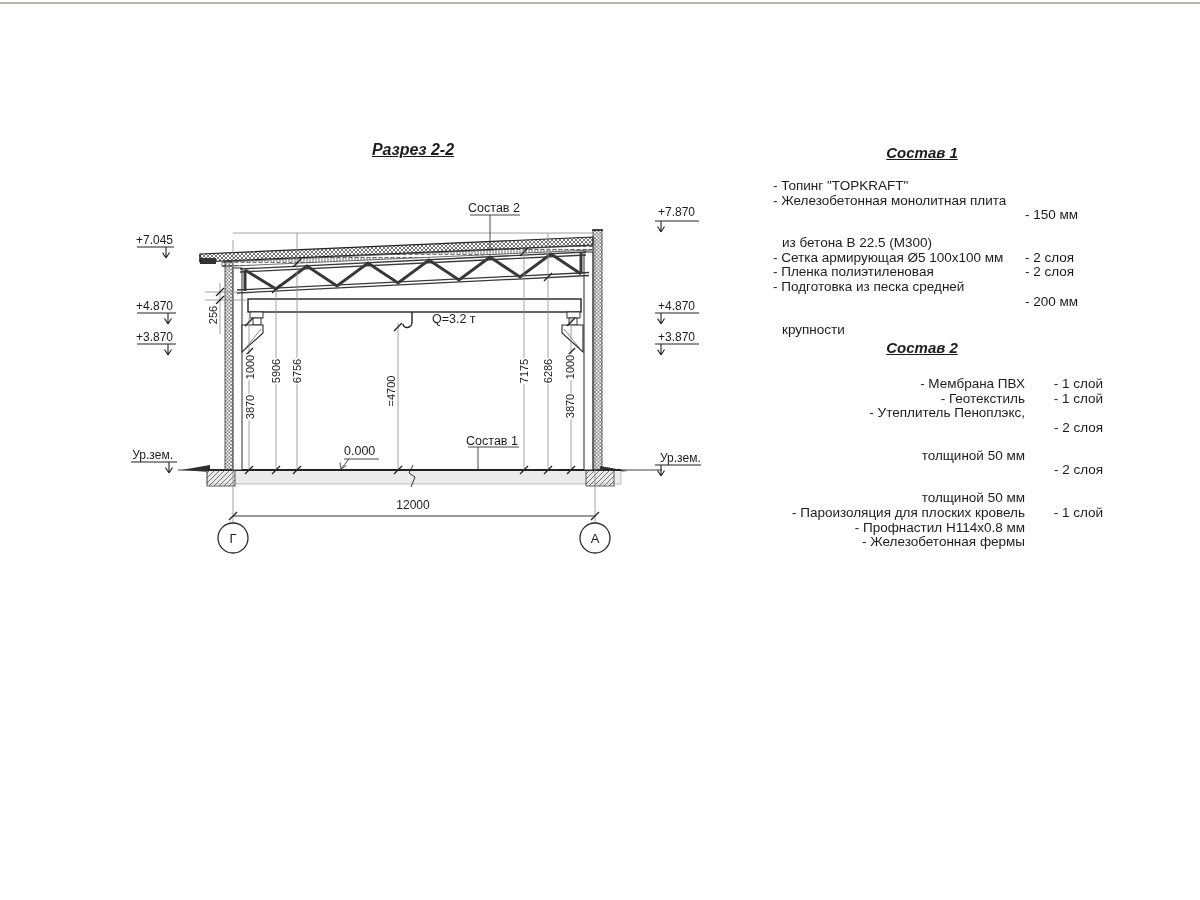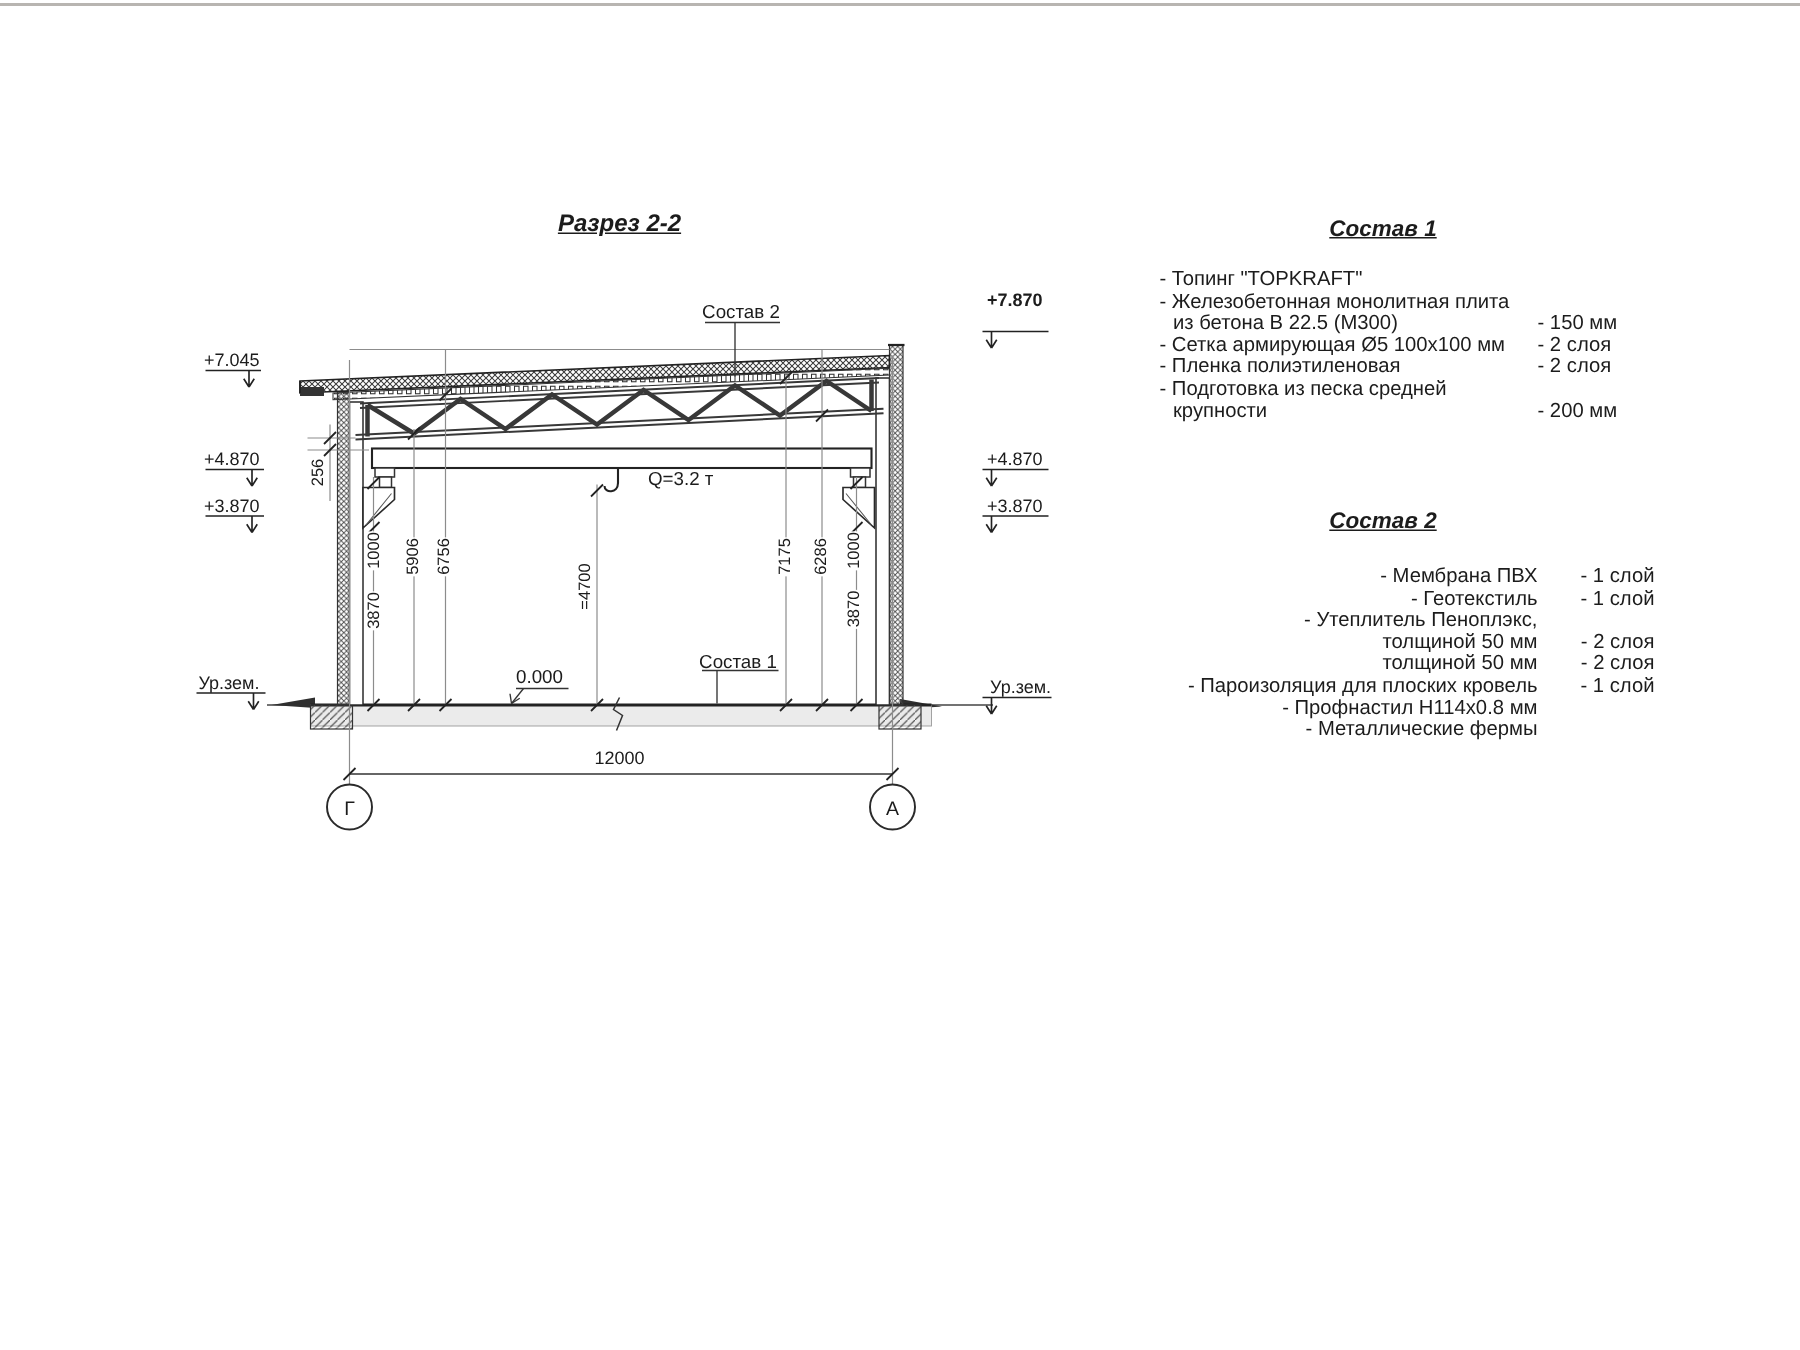--- a/index.html
+++ b/index.html
@@ -15,21 +15,21 @@
   .elev{position:absolute;font-size:12px;white-space:nowrap;}
   .vd{position:absolute;font-size:11px;line-height:11px;white-space:nowrap;background:#fff;
       padding:0 1px;transform:translate(-50%,-50%) rotate(-90deg);}
   .axis-letter{position:absolute;width:28px;text-align:center;font-size:13px;}
   .spec-title{position:absolute;width:320px;text-align:center;font-size:15px;
               font-weight:bold;font-style:italic;text-decoration:underline;}
   .spec-rows{position:absolute;width:330px;font-size:13.5px;}
   .spec-row{display:grid;grid-template-columns:252px 1fr;line-height:14.6px;}
   .spec-row .t{white-space:nowrap;}
   .spec-row .v{white-space:nowrap;}
-  .ind{padding-left:9px;}
+  .ind{padding-left:9px;margin-top:28px;}
 </style>
 </head>
 <body>
 
 <div class="page">
   <div class="edge" style="top:2px;"></div>
   <div class="edge" style="top:889px;"></div>
 
   <svg class="draw" width="1200" height="900" viewBox="0 0 1200 900">
     <defs>
@@ -180,21 +180,21 @@
   <div class="lbl ctr" style="left:383px;top:499px;width:60px;font-size:12px;">12000</div>
 
   <div class="axis-letter" style="left:219px;top:531px;">Г</div>
   <div class="axis-letter" style="left:581px;top:531px;">А</div>
 
   <div class="elev rgt" style="left:128px;top:233px;width:45px;">+7.045</div>
   <div class="elev rgt" style="left:128px;top:299px;width:45px;">+4.870</div>
   <div class="elev rgt" style="left:128px;top:330px;width:45px;">+3.870</div>
   <div class="elev rgt" style="left:125px;top:448px;width:48px;">Ур.зем.</div>
 
-  <div class="elev" style="left:658px;top:193px;font-weight:bold;">+7.870</div>
+  <div class="elev" style="left:658px;top:205px;">+7.870</div>
   <div class="elev" style="left:658px;top:299px;">+4.870</div>
   <div class="elev" style="left:658px;top:330px;">+3.870</div>
   <div class="elev" style="left:660px;top:451px;">Ур.зем.</div>
 
   <div class="vd" style="left:213px;top:315px;">256</div>
   <div class="vd" style="left:250px;top:367px;">1000</div>
   <div class="vd" style="left:250px;top:407px;">3870</div>
   <div class="vd" style="left:276px;top:371px;">5906</div>
   <div class="vd" style="left:297px;top:371px;">6756</div>
   <div class="vd" style="left:391px;top:391px;">=4700</div>
@@ -259,17 +259,17 @@
       </div>
     <div class="spec-row">
         <span class="t">- Пароизоляция для плоских кровель</span>
         <span class="v">- 1 слой</span>
       </div>
     <div class="spec-row">
         <span class="t">- Профнастил Н114x0.8 мм</span>
         <span class="v"></span>
       </div>
     <div class="spec-row">
-        <span class="t">- Металлические фермы</span>
+        <span class="t">- Железобетонная фермы</span>
         <span class="v"></span>
       </div>
   </div>
 </div>
 
 </body></html>

